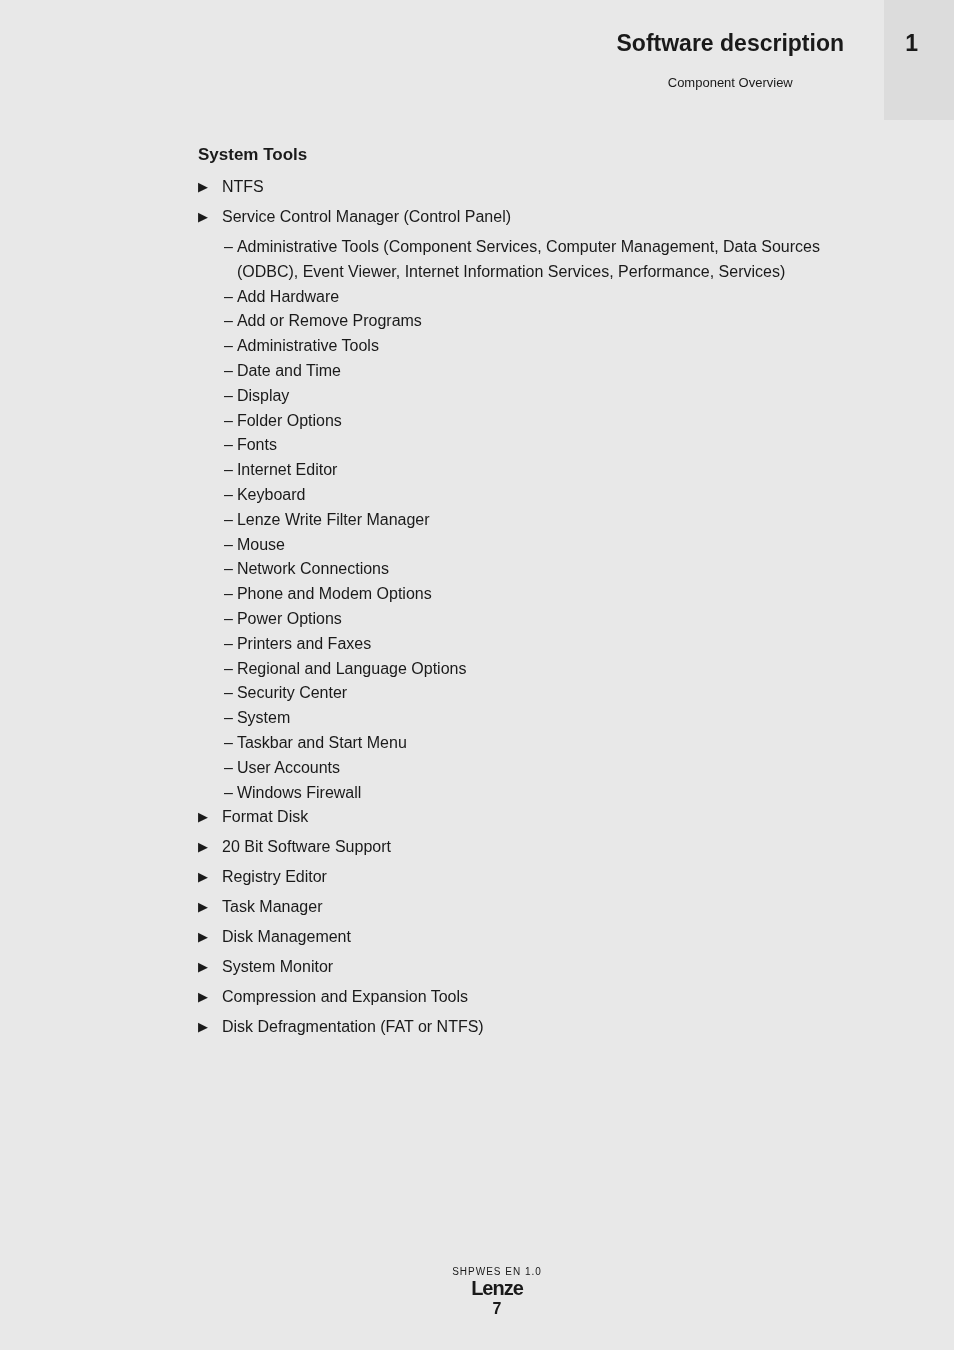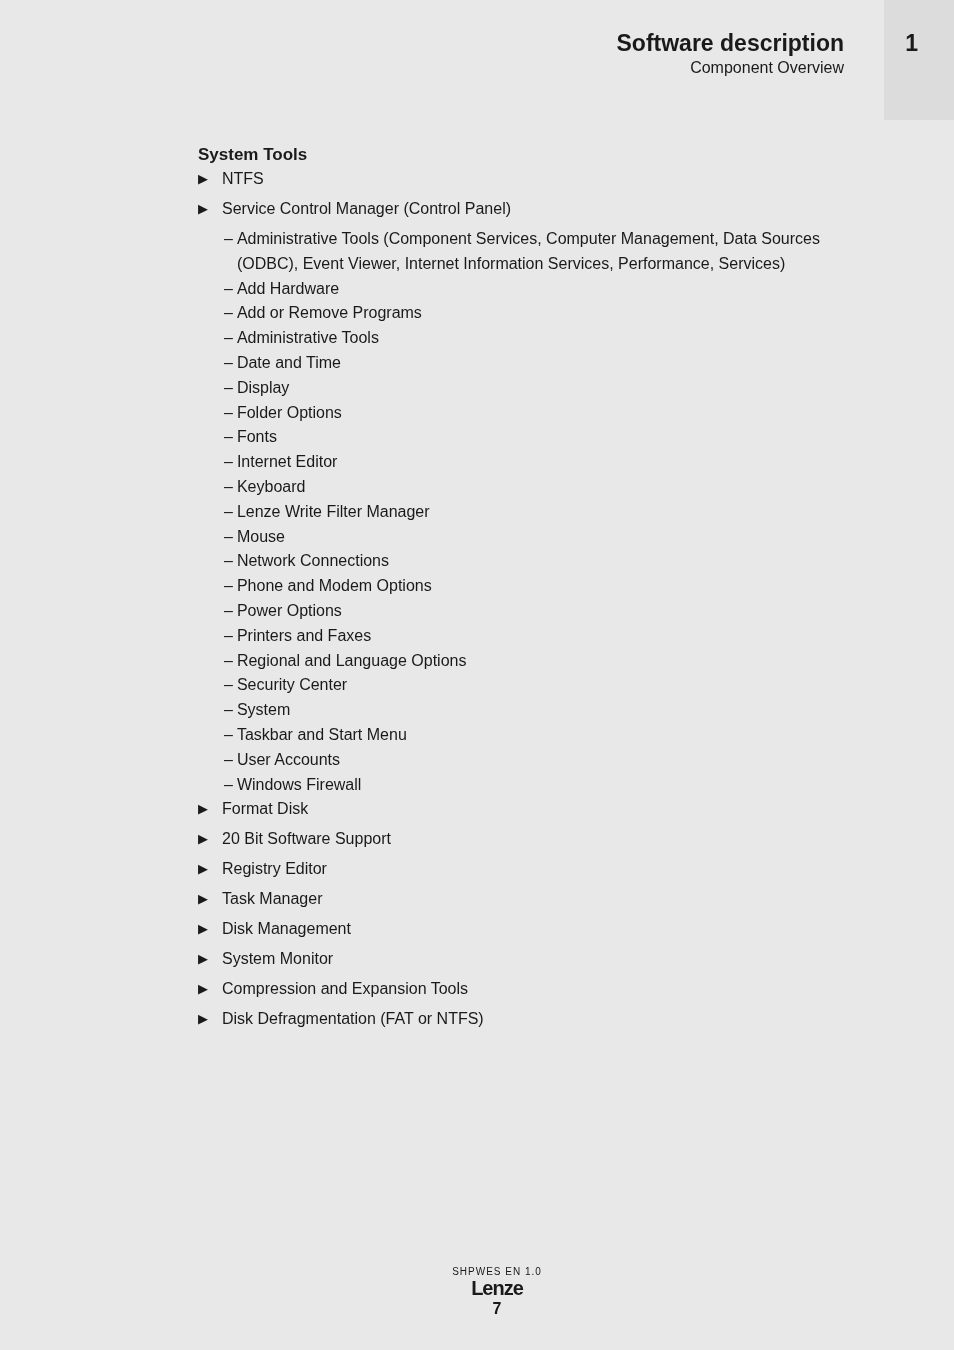--- a/index.html
+++ b/index.html
@@ -20,47 +20,47 @@
       top: 0;
       right: 0;
       width: 70px;
       height: 120px;
       background: #dcdcdc;
     }
     .header {
       position: absolute;
       top: 30px;
       right: 110px;
-      text-align: right;
+      text-align: center;
     }
     .header-title {
       font-size: 23px;
       font-weight: bold;
     }
     .header-subtitle {
-      font-size: 16px;
-      margin-top: 2px;
+      font-size: 13px;
+      margin-top: 18px;
     }
     .chapter-number {
       position: absolute;
       top: 30px;
       right: 36px;
       font-size: 23px;
       font-weight: bold;
     }
     .content {
       position: absolute;
       top: 145px;
       left: 198px;
       right: 100px;
     }
     .section-title {
       font-size: 17px;
       font-weight: bold;
-      margin-bottom: 2px;
+      margin-bottom: 10px;
     }
     .bullet-list {
       list-style: none;
     }
     .bullet-item {
       display: flex;
       align-items: flex-start;
       margin-bottom: 6px;
       font-size: 16px;
       line-height: 1.5;

